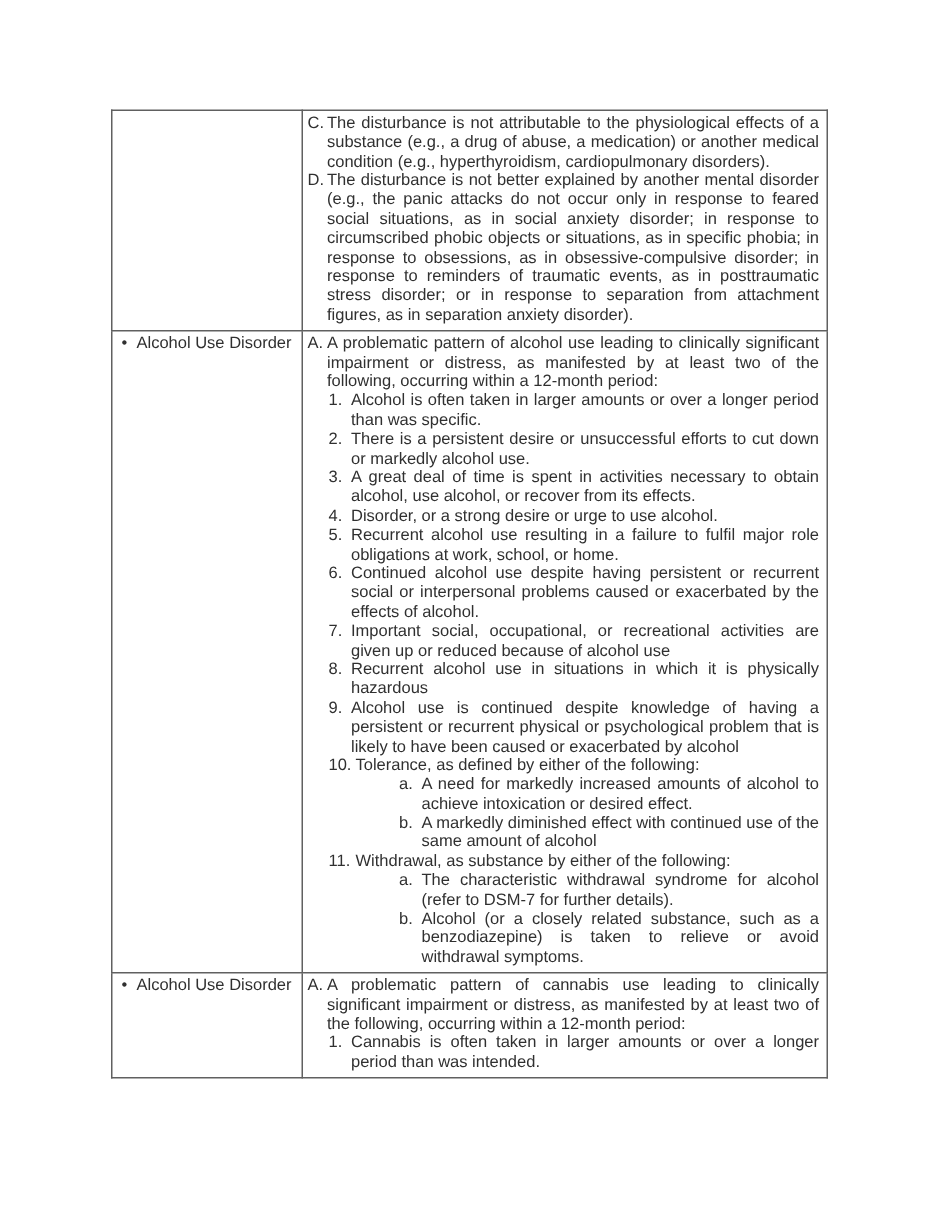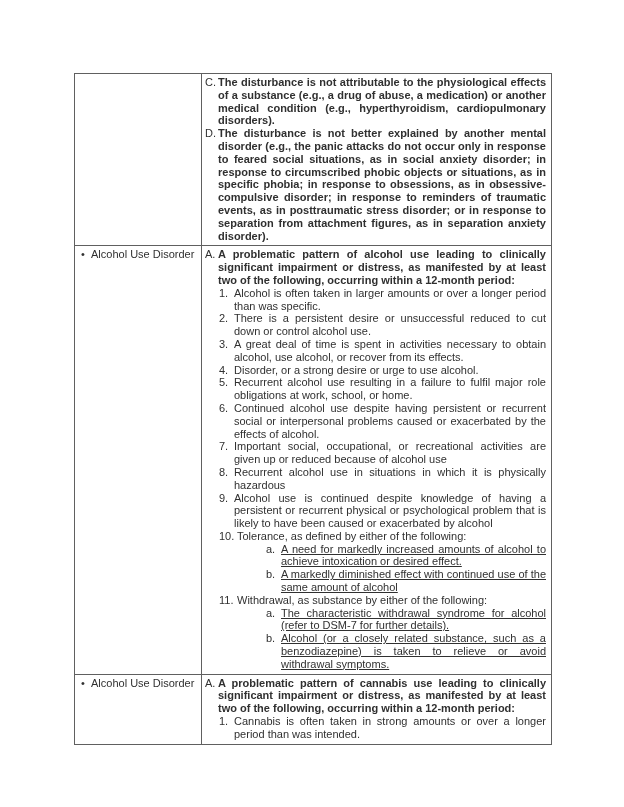--- a/index.html
+++ b/index.html
@@ -37,27 +37,27 @@
     position: relative;
     padding-left: 10px;
     text-align: justify;
   }
   .bullet {
     position: absolute;
     left: 0; top: 0;
   }
   .criterion { display: flex; }
   .c-label { flex: 0 0 13px; }
-  .c-body { flex: 1 1 auto; text-align: justify; font-weight: bold; }
+  .c-body { flex: 1 1 auto; text-align: justify; }
   .item { display: flex; margin-left: 14px; }
   .i-label { flex: 0 0 15px; }
   .i-body { flex: 1 1 auto; text-align: justify; }
   .subitem { display: flex; margin-left: 32px; }
   .s-label { flex: 0 0 15px; }
-  .s-body { flex: 1 1 auto; text-align: justify; text-decoration: underline; }
+  .s-body { flex: 1 1 auto; text-align: justify; }
 </style>
 </head>
 <body>
 
 <div class="page">
   <table class="criteria-table">
     <colgroup>
         <col class="col-disorder">
         <col class="col-criteria">
       </colgroup>
@@ -91,21 +91,21 @@
               <span>A problematic pattern of alcohol use leading to clinically significant impairment or distress, as manifested by at least two of the following, occurring within a 12-month period:</span>
             </div>
           </div>
 
           <div class="item">
             <span class="i-label">1.</span>
             <div class="i-body">Alcohol is often taken in larger amounts or over a longer period than was specific.</div>
           </div>
           <div class="item">
             <span class="i-label">2.</span>
-            <div class="i-body">There is a persistent desire or unsuccessful reduced to cut down or control alcohol use.</div>
+            <div class="i-body">There is a persistent desire or unsuccessful efforts to cut down or markedly alcohol use.</div>
           </div>
           <div class="item">
             <span class="i-label">3.</span>
             <div class="i-body">A great deal of time is spent in activities necessary to obtain alcohol, use alcohol, or recover from its effects.</div>
           </div>
           <div class="item">
             <span class="i-label">4.</span>
             <div class="i-body">Disorder, or a strong desire or urge to use alcohol.</div>
           </div>
           <div class="item">
@@ -170,20 +170,20 @@
         </td>
         <td class="cell-criteria">
           <div class="criterion">
             <span class="c-label">A.</span>
             <div class="c-body">
               <span>A problematic pattern of cannabis use leading to clinically significant impairment or distress, as manifested by at least two of the following, occurring within a 12-month period:</span>
             </div>
           </div>
           <div class="item">
             <span class="i-label">1.</span>
-            <div class="i-body">Cannabis is often taken in strong amounts or over a longer period than was intended.</div>
+            <div class="i-body">Cannabis is often taken in larger amounts or over a longer period than was intended.</div>
           </div>
         </td>
       </tr>
 
     </tbody>
   </table>
 </div>
 
 </body></html>

